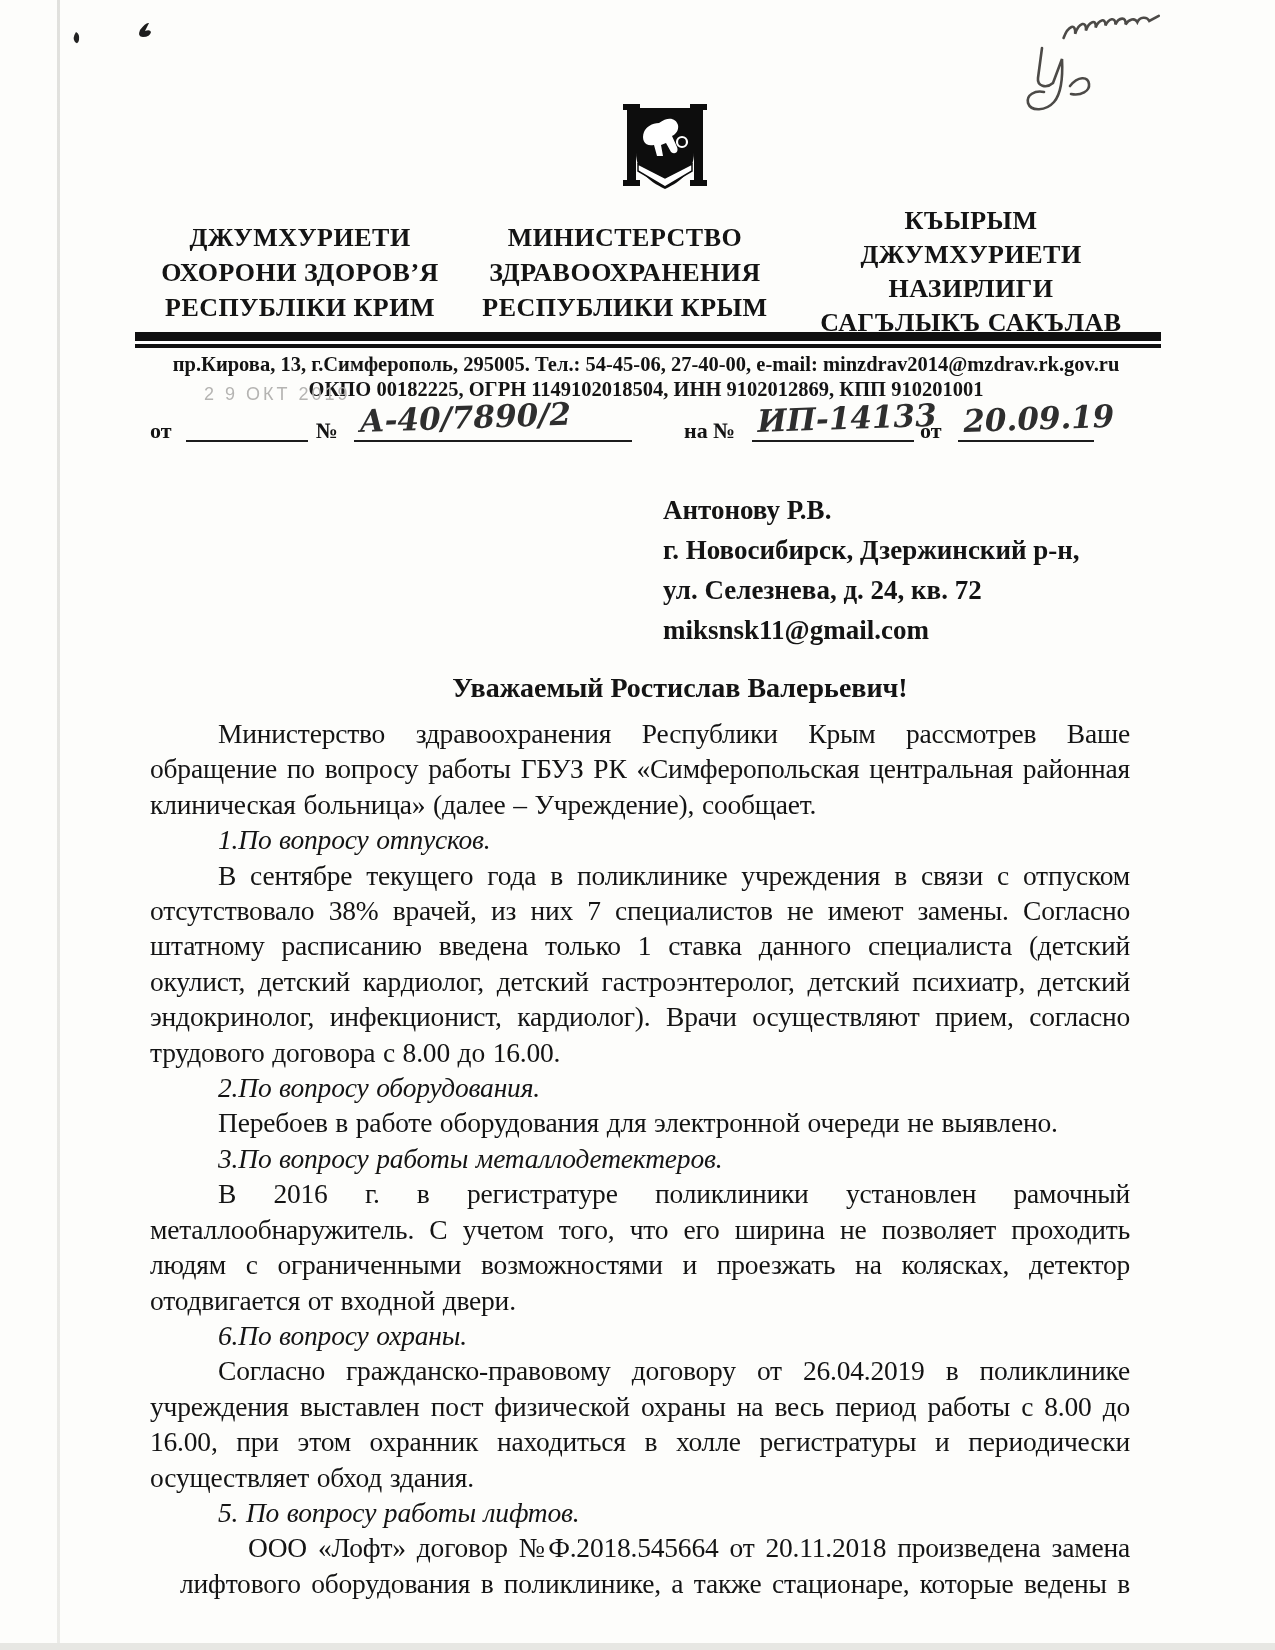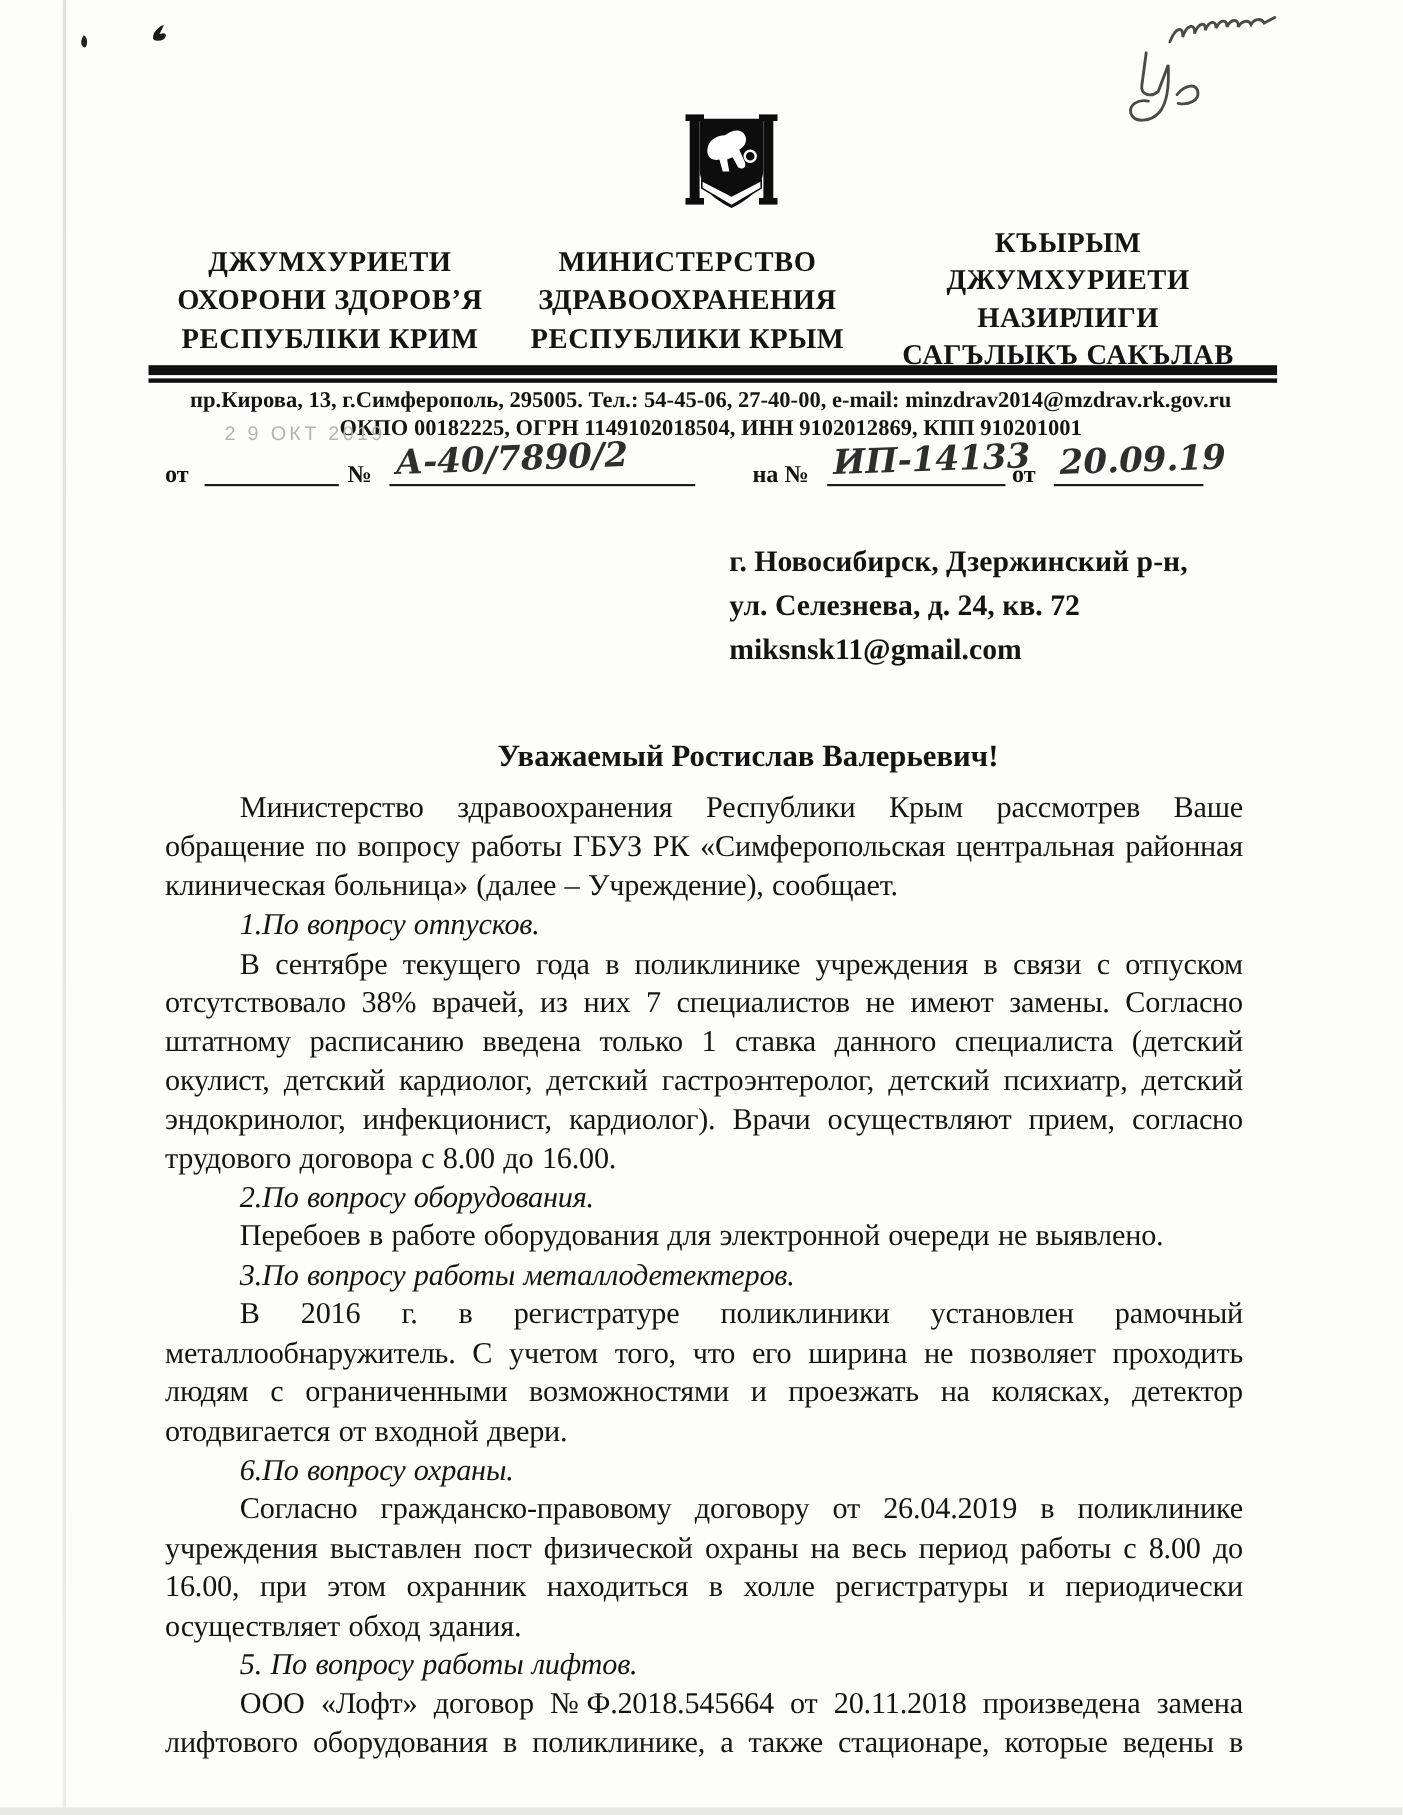--- a/index.html
+++ b/index.html
@@ -54,21 +54,21 @@
     font-weight:bold;font-size:27px;line-height:40px;}
   
   .salutation{position:absolute;left:150px;top:672px;width:1060px;text-align:center;
     font-weight:bold;font-size:28px;}
   
   .body{position:absolute;left:150px;top:716px;width:980px;
     font-size:27.5px;line-height:35.4px;}
   .body p{margin:0;text-indent:68px;text-align:justify;
     word-spacing:1px;letter-spacing:-0.2px;}
   .body p.heading{font-style:italic;text-align:left;}
-  .body p.justify-all{text-align-last:justify;}
+  .body p.justify-all{text-align-last:justify;margin-left:30px;}
 </style>
 </head>
 <body>
 
 <div class="edge-line"></div>
 <div class="bottom-edge"></div>
 
 <svg class="marks" style="left:60px;top:14px;" width="120" height="50" viewBox="0 0 120 50">
   <path d="M16 18 q4 2 3 8 q-1 5 -4 2 q-3 -4 1 -10 z" fill="#222"></path>
   <path d="M80 16 q6 -8 9 -7 q-2 4 -4 8 q5 -2 6 1 q-1 5 -8 5 q-6 0 -3 -7 z" fill="#1c1c1c"></path>
@@ -139,20 +139,21 @@
   <span class="blank b3">
     <span class="hw">ИП-14133</span>
   </span>
   <span class="lbl ot2">от</span>
   <span class="blank b4">
     <span class="hw">20.09.19</span>
   </span>
 </div>
 
 <div class="recipient">
+  <div>Антонову Р.В.</div>
   <div>г. Новосибирск, Дзержинский р-н,</div>
   <div>ул. Селезнева, д. 24, кв. 72</div>
   <div>miksnsk11@gmail.com</div>
 </div>
 
 <div class="salutation">Уважаемый Ростислав Валерьевич!</div>
 
 <div class="body">
   <p>Министерство здравоохранения Республики Крым рассмотрев Ваше обращение по вопросу работы ГБУЗ РК «Симферопольская центральная районная клиническая больница» (далее – Учреждение), сообщает.</p>
   <p class="heading">1.По вопросу отпусков.</p>

